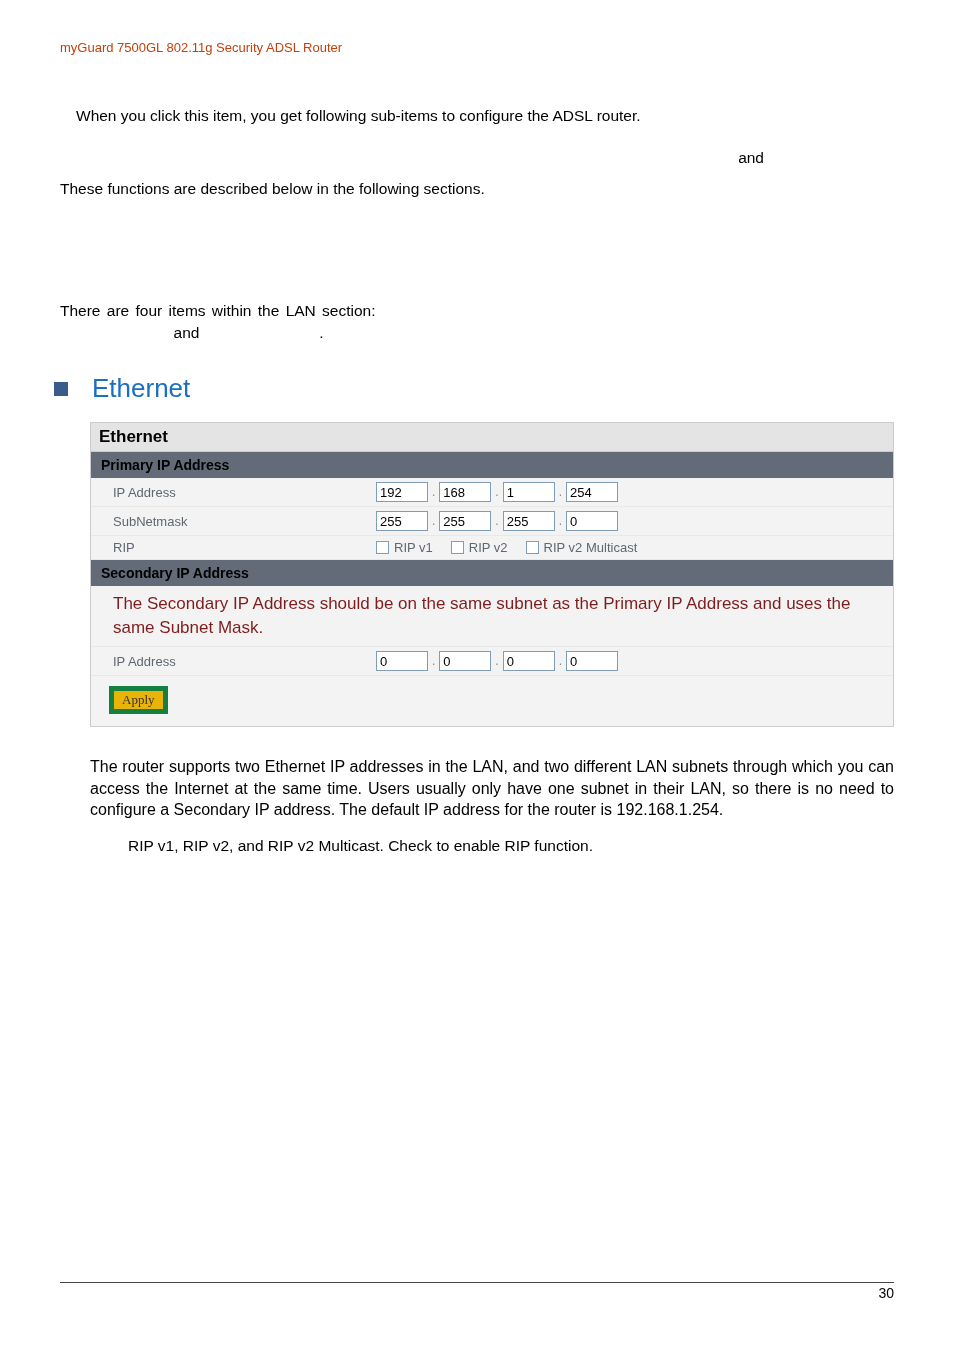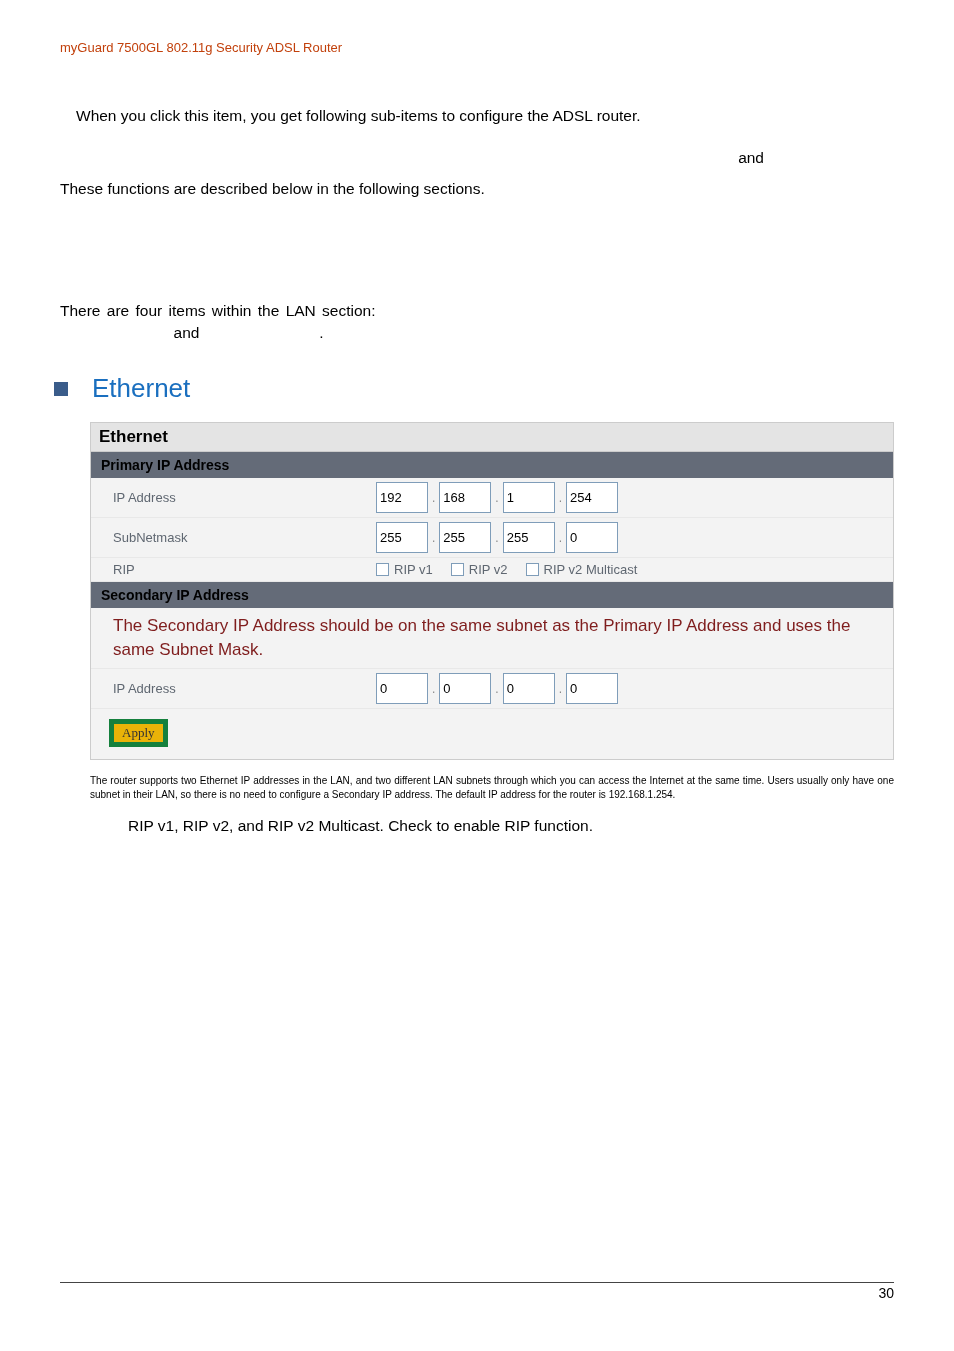--- a/index.html
+++ b/index.html
@@ -85,21 +85,21 @@
   }
   .row-fields {
     display: flex;
     align-items: center;
     gap: 4px;
     font-size: 13px;
     color: #5f6771;
   }
   .ip-input {
     width: 52px;
-    height: 31px;
+    height: 20px;
     font-size: 13px;
     padding: 1px 3px;
     border: 1px solid #7f9db9;
     font-family: inherit;
   }
   .dot {
     color: #888;
     font-size: 12px;
   }
   .chk {
@@ -133,22 +133,22 @@
   .apply-btn {
     font-size: 13px;
     padding: 1px 8px;
     border: 5px solid #15803d;
     background: #eab308;
     color: #333;
     font-family: Liberation Serif, serif;
   }
   .below-panel {
     margin-left: 30px;
-    margin-top: 14px;
-    font-size: 10px;
+    margin-top: 29px;
+    font-size: 16px;
     line-height: 1.35;
     text-align: justify;
   }
   .rip-note {
     margin-left: 30px;
     margin-top: 16px;
     font-size: 15.5px;
     padding-left: 38px;
   }
   .footer {

